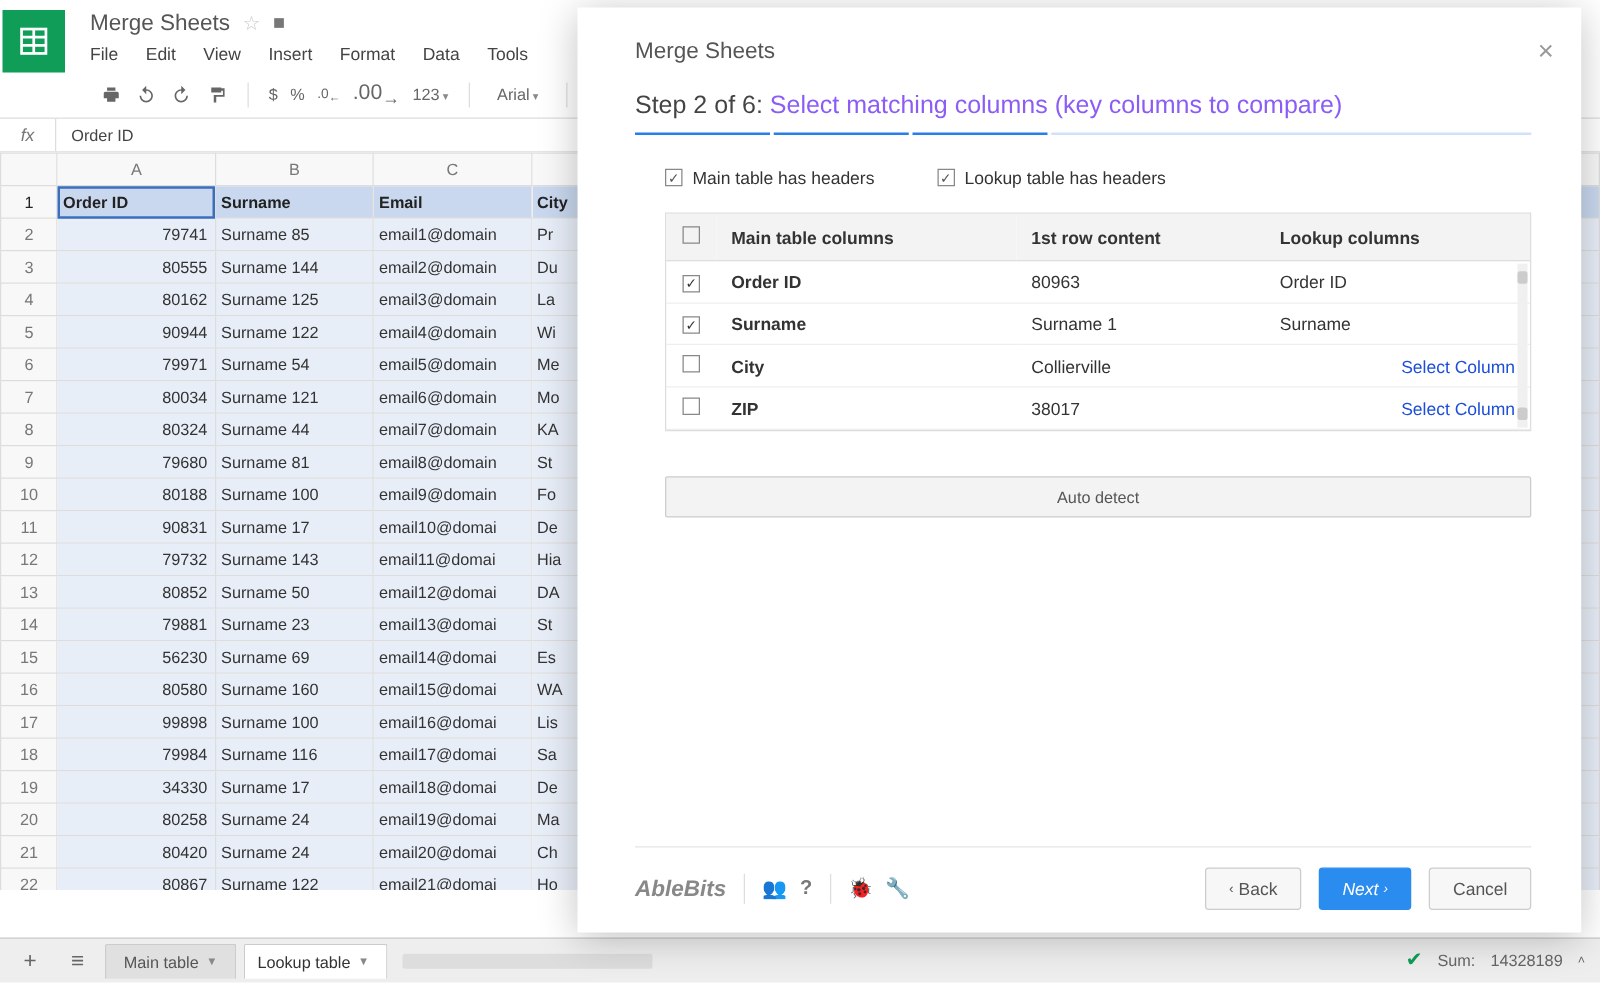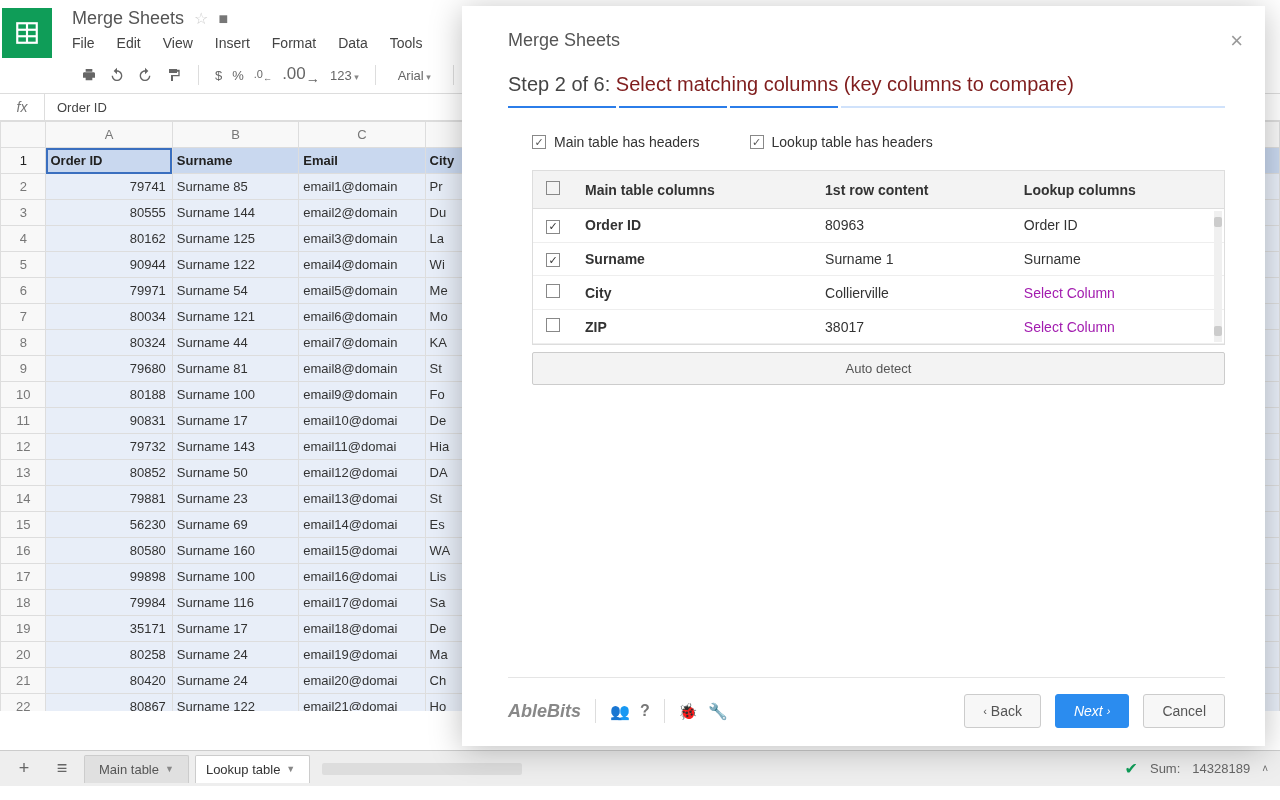--- a/index.html
+++ b/index.html
@@ -58,41 +58,41 @@
   
   .status-bar { position: absolute; bottom: 14px; right: 0; display: flex; align-items: center; gap: 12px; padding: 0 12px; height: 36px; font-size: 13px; color: #666; }
   .status-bar .shield { color: #0f9d58; font-size: 16px; }
   
   
   .modal-backdrop { position: absolute; inset: 0; pointer-events: none; }
   .modal { position: absolute; top: 6px; left: 462px; width: 803px; height: 740px; background: #fff; box-shadow: 0 4px 30px rgba(0,0,0,0.25); pointer-events: auto; padding: 24px 40px 18px 46px; display: flex; flex-direction: column; }
   .modal-close { position: absolute; top: 22px; right: 22px; font-size: 22px; color: #999; cursor: pointer; }
   .modal-title { font-size: 18px; color: #555; margin-bottom: 22px; }
   .modal-step { font-size: 20px; color: #444; }
-  .modal-step .blue { color: #7f1d1d; }
+  .modal-step .blue { color: #8b5cf6; }
   .step-underline { display: flex; gap: 3px; margin-top: 10px; margin-bottom: 26px; }
   .step-underline span { height: 2px; background: #2b7de9; flex: 0 0 108px; }
   .step-underline span.faded { background: #d0e2fb; flex: 1; }
   .checkbox-row { display: flex; gap: 50px; padding-left: 24px; margin-bottom: 20px; font-size: 14px; color: #333; }
   .cb { display: flex; align-items: center; gap: 8px; }
   .cb .box { width: 14px; height: 14px; border: 1px solid #888; display: inline-flex; align-items: center; justify-content: center; font-size: 11px; color: #555; }
   
   .match-table-wrap { border: 1px solid #ddd; margin-left: 24px; position: relative; }
   .match-table { width: 100%; border-collapse: collapse; font-size: 14px; }
   .match-table th { background: #f3f3f3; text-align: left; padding: 10px 12px; border-bottom: 1px solid #ddd; color: #333; font-weight: bold; }
   .match-table td { padding: 8px 12px; border-bottom: 1px solid #eee; color: #333; }
   .match-table .cbcell { width: 40px; text-align: center; }
   .match-table .cbcell .box { width: 14px; height: 14px; border: 1px solid #888; display: inline-flex; align-items: center; justify-content: center; font-size: 11px; margin: 0 auto; }
   .match-table td.bold { font-weight: bold; }
-  .match-table td.placeholder { color: #a21caf; }
+  .match-table td.placeholder { color: #1d4ed8; text-align: right; }
   .match-scrollbar { position: absolute; right: 2px; top: 40px; bottom: 2px; width: 8px; background: #f0f0f0; }
   .match-scrollbar .thumb { position: absolute; top: 6px; left: 0; right: 0; height: 10px; background: #ccc; border-radius: 2px; }
   .match-scrollbar .thumb2 { position: absolute; bottom: 6px; left: 0; right: 0; height: 10px; background: #ccc; border-radius: 2px; }
   
-  .auto-detect-btn { margin-top: 7px; margin-left: 24px; background: #f3f3f3; border: 1px solid #ccc; padding: 8px 16px; font-size: 13px; color: #555; cursor: pointer; border-radius: 2px; }
+  .auto-detect-btn { margin-top: 36px; margin-left: 24px; background: #f3f3f3; border: 1px solid #ccc; padding: 8px 16px; font-size: 13px; color: #555; cursor: pointer; border-radius: 2px; }
   
   .modal-footer { margin-top: auto; border-top: 1px solid #e5e5e5; padding-top: 16px; display: flex; align-items: center; gap: 14px; }
   .ablebits-logo { font-style: italic; font-weight: bold; font-size: 18px; color: #888; }
   .footer-sep { width: 1px; height: 24px; background: #ddd; }
   .footer-icons { display: flex; gap: 10px; align-items: center; color: #777; font-size: 16px; }
   .bug { color: #d33; }
   .modal-footer .spacer { flex: 1; }
   .btn { padding: 8px 18px; border: 1px solid #ccc; background: #f7f7f7; color: #555; font-size: 14px; border-radius: 3px; cursor: pointer; display: inline-flex; align-items: center; gap: 4px; }
   .btn.primary { background: #2b8cef; border-color: #2b8cef; color: #fff; font-style: italic; }
 </style>
@@ -414,21 +414,21 @@
           <td>Sa</td>
           <td></td>
           <td></td>
           <td></td>
           <td></td>
           <td></td>
           <td></td>
         </tr>
         <tr class="sel-data-row">
           <td class="row-h">19</td>
-          <td class="num">35171</td>
+          <td class="num">34330</td>
           <td>Surname 17</td>
           <td>email18@domai</td>
           <td>De</td>
           <td></td>
           <td></td>
           <td></td>
           <td></td>
           <td></td>
           <td></td>
         </tr>

